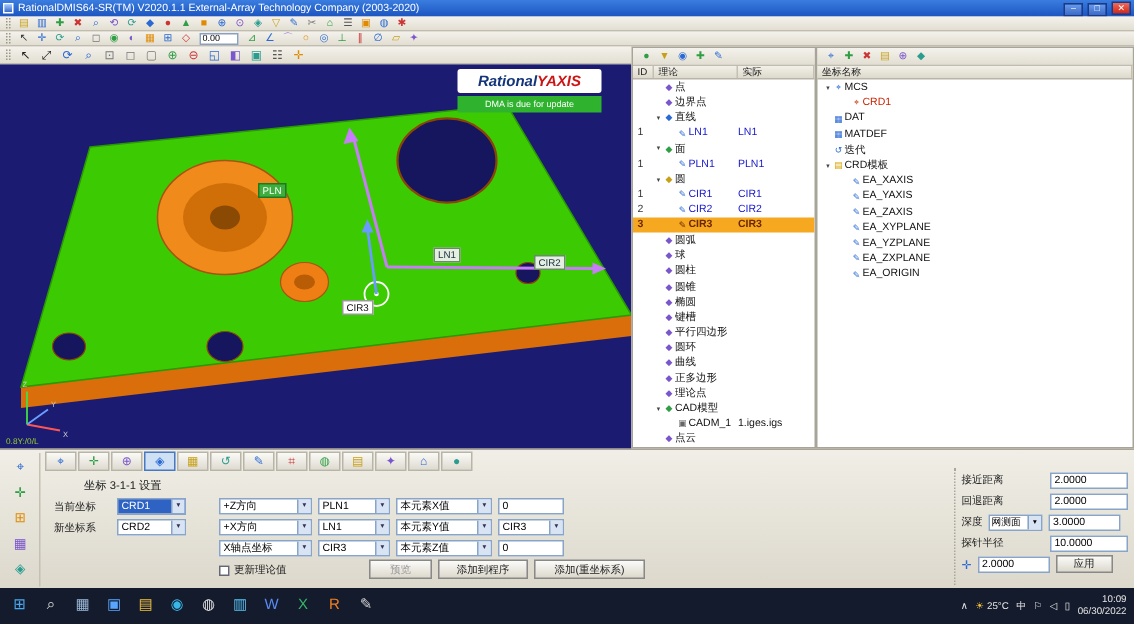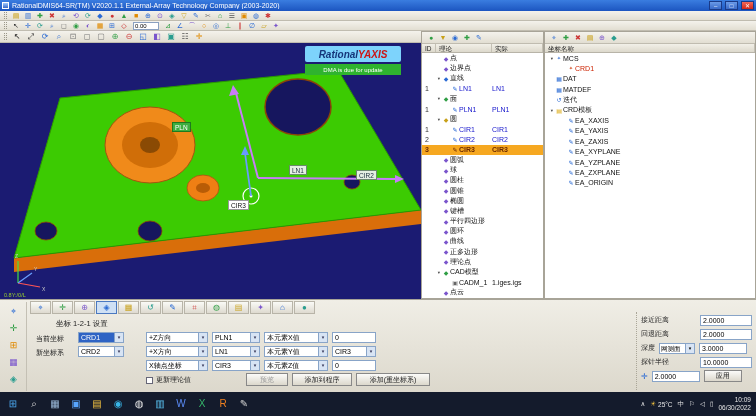--- a/index.html
+++ b/index.html
@@ -24,21 +24,21 @@
   .grip{width:3px;height:70%;border-left:1px dotted #9a9688;border-right:1px dotted #9a9688;margin-right:3px;}
   .iconrun{display:flex;align-items:center;}
   .tbi{width:11px;height:9px;display:inline-flex;align-items:center;justify-content:center;margin:0 .5px;cursor:pointer;}
   .tbi i{font-style:normal;font-size:7px;line-height:1;}
   #vptb .tbi{width:13px;height:11px;}
   #vptb .tbi i{font-size:8px;}
   .numinput{width:26px;height:8px;font-size:6px;border:1px solid #8aa0c0;margin:0 3px;padding:0 1px;background:#fff;}
 
   
   .viewport{position:absolute;top:43px;left:0;width:421px;height:256px;background:#1b1b72;overflow:hidden;cursor:crosshair;}
-  .vp-logo{position:absolute;right:20px;top:3px;width:96px;height:16px;background:#7dd3fc;border-radius:2px;
+  .vp-logo{position:absolute;right:20px;top:3px;width:96px;height:16px;background:#ffffff;border-radius:2px;
     display:flex;align-items:center;justify-content:center;font-size:10px;font-weight:bold;font-style:italic;}
   .vp-logo .lg1{color:#15357a;} .vp-logo .lg2{color:#cc1515;}
   .vp-banner{position:absolute;right:20px;top:21px;width:96px;height:11px;background:#2fb32f;color:#fff;
     font-size:6px;display:flex;align-items:center;justify-content:center;}
   .vptag{position:absolute;font-size:6.5px;height:10px;line-height:8px;padding:1px 2px;border:1px solid;cursor:pointer;}
   #tag-pln{left:172px;top:79px;background:#3fae3f;border-color:#1f7a1f;color:#fff;}
   #tag-ln1{left:289px;top:122px;background:#e4efe2;border-color:#6a8a6a;color:#234;}
   #tag-cir3{left:228px;top:157px;background:#fff;border-color:#999;color:#111;}
   #tag-cir2{left:356px;top:127px;background:#e4efe2;border-color:#6a8a6a;color:#234;}
   .vp-readout{position:absolute;left:4px;bottom:1px;font-size:5.5px;color:#9ad02c;}
@@ -794,21 +794,21 @@
           <i style="color: rgb(122, 85, 204);">✦</i>
         </span>
         <span class="tab">
           <i style="color: rgb(42, 106, 212);">⌂</i>
         </span>
         <span class="tab">
           <i style="color: rgb(42, 157, 143);">●</i>
         </span>
       </div>
 
-    <div class="sect">坐标 1-2-1 设置</div>
+    <div class="sect">坐标 3-1-1 设置</div>
 
     <span class="lab" style="left:36px;top:33px;">当前坐标</span>
     <span class="combo selblue" style="left:78px;top:32px;width:46px;">CRD1</span>
     <span class="lab" style="left:36px;top:47px;">新坐标系</span>
     <span class="combo" style="left:78px;top:46px;width:46px;">CRD2</span>
 
     <div class="fgrid">
 
         <div class="frow">
           <span class="combo f-dir">+Z方向</span>

